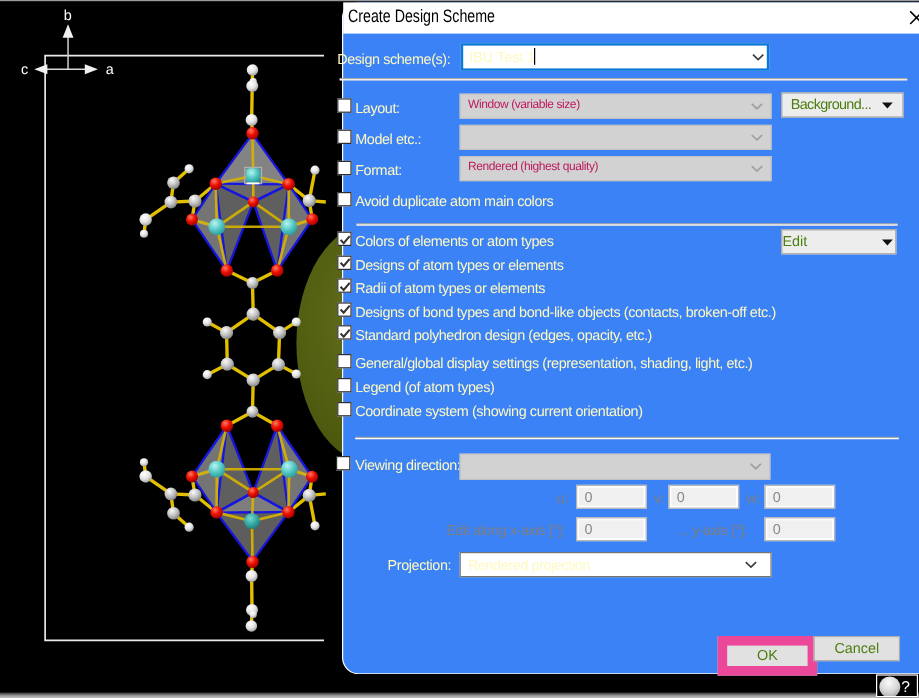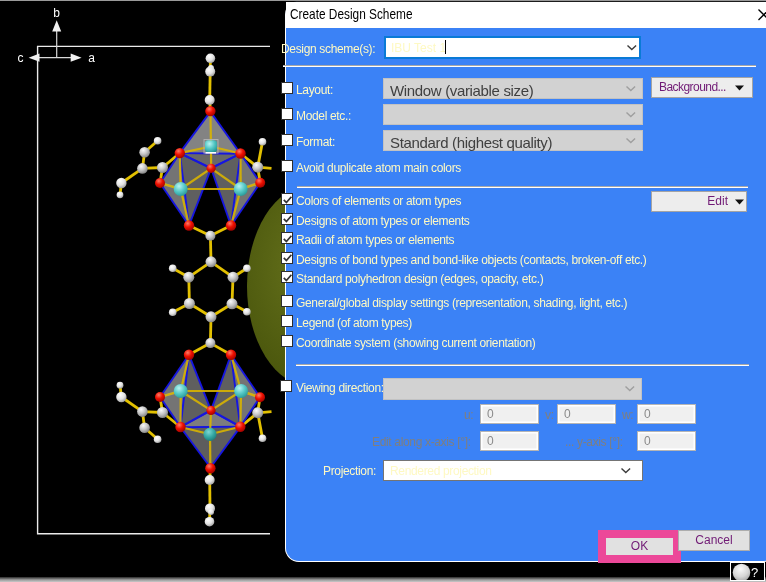--- a/index.html
+++ b/index.html
@@ -7,22 +7,22 @@
 #botbar{position:absolute;left:0;top:577px;width:766px;height:5px;background:linear-gradient(#2a2a2a,#9a9a9a 55%,#c8c8c8)}
 #dlg{position:absolute;left:285px;top:1px;width:491px;height:559px;background:#3b82f6;
  border-left:1px solid #fff;border-right:1px solid #fff;border-bottom:1px solid #fff;border-top:1px solid #1c1c1c;border-radius:14px;}
 #title{position:absolute;left:0;top:0;width:491px;height:26px;background:#fff}
 #title span{position:absolute;left:4px;top:3px;font-size:15px;color:#000;transform:scaleX(0.79);transform-origin:0 0;white-space:nowrap}
 .lbl{position:absolute;font-size:12px;color:#fef9c3;white-space:nowrap;letter-spacing:-0.34px}
 .glbl{position:absolute;font-size:12px;color:#7f7f7f;white-space:nowrap;letter-spacing:-0.34px}
 .cb{position:absolute;width:10px;height:10px;background:#fff;border:1.5px solid #2e2e2e}
 .sep{position:absolute;height:1px;background:#a8a8a8;border-bottom:1px solid #ffffff}
 .dcombo{position:absolute;background:#d2d2d2;border:1px solid #c2c2c2;height:19px}
-.dcombo span{position:absolute;left:6px;top:3px;font-size:15px;color:#404040;letter-spacing:-0.34px;white-space:nowrap}
-.btn{position:absolute;background:#ededed;border:1px solid #a4a4a4;font-size:12px;color:#701a75;text-align:center}
+.dcombo span{position:absolute;left:6px;top:3px;font-size:10px;color:#be185d;letter-spacing:-0.34px;white-space:nowrap}
+.btn{position:absolute;background:#ededed;border:1px solid #a4a4a4;font-size:12px;color:#4d7c0f;text-align:center}
 .fld{position:absolute;width:57px;height:18px;background:#f0f0f0;border:1px solid #b5b5b5;box-shadow:inset 0 0 0 1.5px #fff}
 .fld span{position:absolute;left:6px;top:2px;font-size:12px;color:#8a8a8a}
 </style></head><body>
 
 <div id="topline"></div>
 <svg width="766" height="582" viewBox="0 0 766 582" style="position:absolute;left:0;top:0">
 <defs>
 <radialGradient id="gw" cx="0.38" cy="0.3" r="0.75">
         <stop offset="0" stop-color="#ffffff"></stop>
         <stop offset="0.55" stop-color="#e3e3e3"></stop>
@@ -289,21 +289,21 @@
   </svg>
 <div class="cb" style="left:281px;top:108px"></div>
 <div class="lbl" style="left:296px;top:109px">Model etc.:</div>
 <div class="dcombo" style="left:383px;top:104px;width:258px"></div>
 <svg width="12" height="8" style="position:absolute;left:625px;top:111px">
     <polyline points="1.5,1.5 5.8,5.6 10.1,1.5" fill="none" stroke="#9f9f9f" stroke-width="1.4"></polyline>
   </svg>
 <div class="cb" style="left:281px;top:134px"></div>
 <div class="lbl" style="left:296px;top:135px">Format:</div>
 <div class="dcombo" style="left:383px;top:130px;width:258px">
-    <span>Standard (highest quality)</span>
+    <span>Rendered (highest quality)</span>
   </div>
 <svg width="12" height="8" style="position:absolute;left:625px;top:137px">
     <polyline points="1.5,1.5 5.8,5.6 10.1,1.5" fill="none" stroke="#9f9f9f" stroke-width="1.4"></polyline>
   </svg>
 <div class="cb" style="left:281px;top:159.5px"></div>
 <div class="lbl" style="left:296px;top:160.5px">Avoid duplicate atom main colors</div>
 <div class="sep" style="left:297px;top:186px;width:451px"></div>
 <div class="cb" style="left:281px;top:193px">
     <svg width="13" height="13" style="position:absolute;left:-1.5px;top:-1.5px">
       <polyline points="2.8,6.9 5.4,9.6 10.4,3.7" fill="none" stroke="#333333" stroke-width="1.7"></polyline>
@@ -333,21 +333,21 @@
       <polyline points="2.8,6.9 5.4,9.6 10.4,3.7" fill="none" stroke="#333333" stroke-width="1.7"></polyline>
     </svg>
   </div>
 <div class="lbl" style="left:296px;top:272px">Standard polyhedron design (edges, opacity, etc.)</div>
 <div class="cb" style="left:281px;top:295px"></div>
 <div class="lbl" style="left:296px;top:296px">General/global display settings (representation, shading, light, etc.)</div>
 <div class="cb" style="left:281px;top:315px"></div>
 <div class="lbl" style="left:296px;top:316px">Legend (of atom types)</div>
 <div class="cb" style="left:281px;top:334.5px"></div>
 <div class="lbl" style="left:296px;top:335.5px">Coordinate system (showing current orientation)</div>
-<div class="btn" style="left:651px;top:191px;width:76px;height:19px;line-height:19px;text-align:right;padding-right:18px">Edit</div>
+<div class="btn" style="left:651px;top:191px;width:76px;height:19px;line-height:19px;text-align:left;padding-right:18px">Edit</div>
 <svg width="10" height="6" style="position:absolute;left:735px;top:199px">
     <polygon points="0,0.5 9,0.5 4.5,5.5" fill="#111"></polygon>
   </svg>
 <div class="sep" style="left:296px;top:364px;width:453px"></div>
 <div class="cb" style="left:280px;top:380px"></div>
 <div class="lbl" style="left:296px;top:381px">Viewing direction:</div>
 <div class="dcombo" style="left:383px;top:378px;width:257px;height:20px"></div>
 <svg width="12" height="8" style="position:absolute;left:624px;top:385px">
     <polyline points="1.5,1.5 5.8,5.6 10.1,1.5" fill="none" stroke="#9f9f9f" stroke-width="1.4"></polyline>
   </svg>

